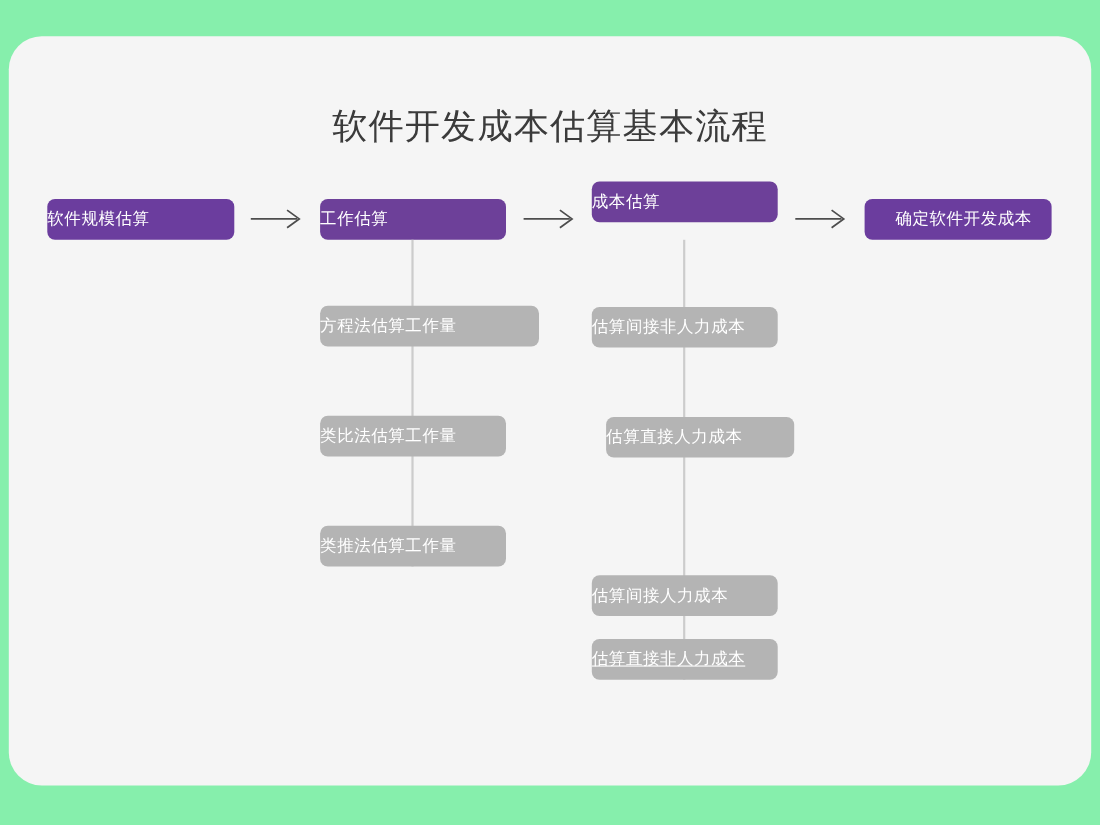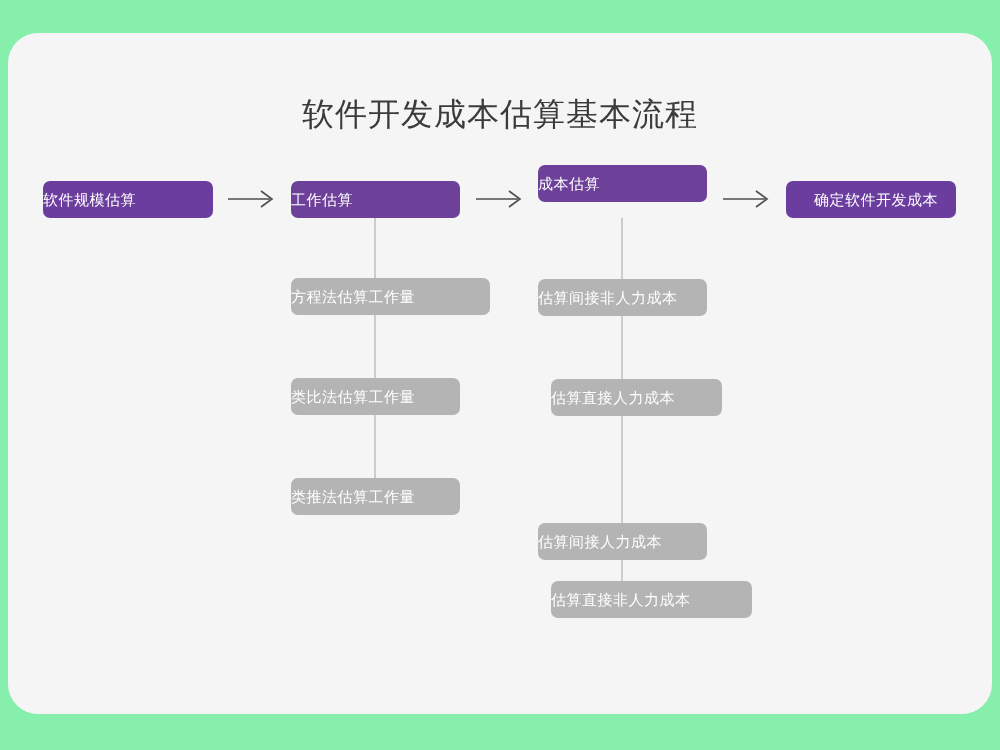--- a/index.html
+++ b/index.html
@@ -138,15 +138,15 @@
   <div class="node secondary" style="left:291px; top:478px; width:169px;">类推法估算工作量</div>
 
   <div class="connector" style="left:621px; top:218px; height:400px;"></div>
 
   <div class="node secondary" style="left:538px; top:279px; width:169px;">估算间接非人力成本</div>
 
   <div class="node secondary" style="left:538px; top:379px; width:171px;margin-left:13px;">估算直接人力成本</div>
 
   <div class="node secondary" style="left:538px; top:479px; width:169px;margin-top:44px;">估算间接人力成本</div>
 
-  <div class="node secondary" style="left:551px; top:581px; width:201px;">估算直接非人力成本</div>
+  <div class="node secondary" style="left:538px; top:581px; width:169px;text-decoration:underline;">估算直接非人力成本</div>
 
 </div>
 
 </body></html>

